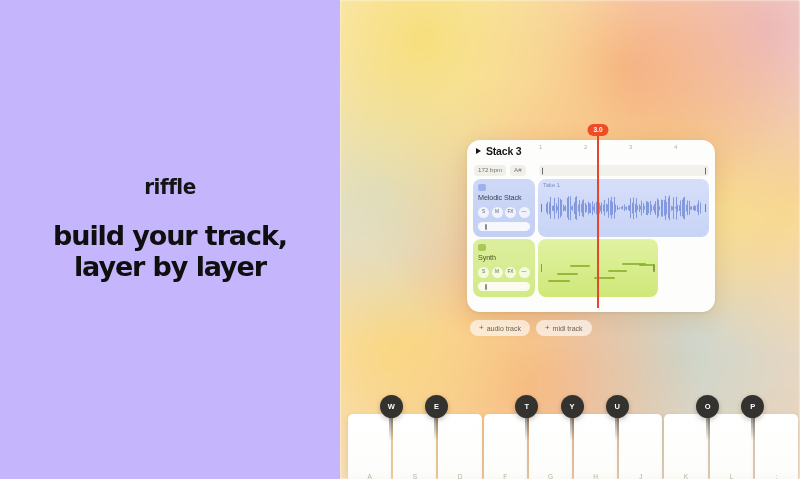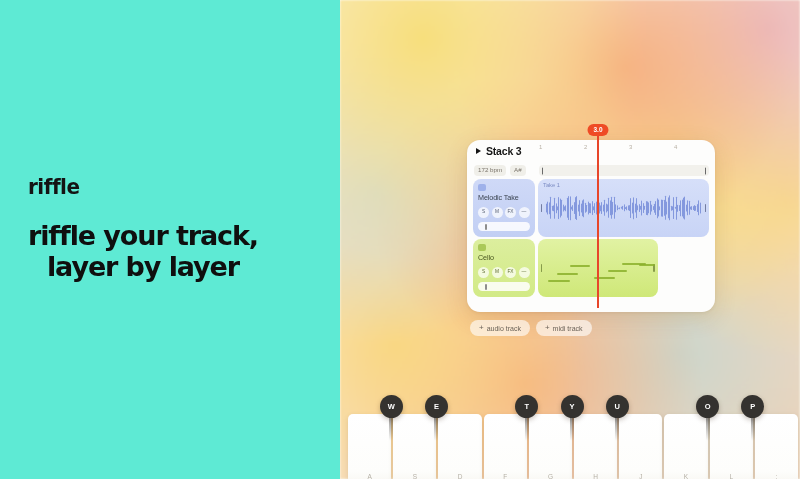--- a/index.html
+++ b/index.html
@@ -18,25 +18,25 @@
     width: 800px;
     height: 479px;
     display: flex;
   }
 
   
   .left-panel {
     position: relative;
     width: 340px;
     height: 479px;
-    background: #5eead4;
+    background: #c4b5fd;
     flex: 0 0 340px;
     display: flex;
     flex-direction: column;
-    align-items: flex-start;
+    align-items: center;
     justify-content: center;
     box-sizing: border-box;
     padding: 0 28px;
   }
   .brand {
     font-size: 20px;
     font-weight: 700;
     letter-spacing: -0.5px;
     color: #141414;
     margin-bottom: 22px;
@@ -392,21 +392,21 @@
     z-index: -1;
   }
 </style>
 </head>
 <body>
 
 <div class="page">
 
   <div class="left-panel">
     <div class="brand">riffle</div>
-    <h1 class="headline">riffle your track,
+    <h1 class="headline">build your track,
 layer by layer</h1>
   </div>
 
   <div class="right-panel">
     <div class="bg-gradient"></div>
 
     <div class="time-badge" style="left:258px; top:124px;">3.0</div>
     <div class="playhead" style="left:257.4px; top:136px; height:172px;"></div>
 
     <div class="daw-card">
@@ -427,21 +427,21 @@
         <div class="chip">A#</div>
         <div class="transport-strip">
           <div class="edge-mark" style="left:3px;"></div>
           <div class="edge-mark" style="right:3px;"></div>
         </div>
       </div>
 
       <div class="track">
         <div class="track-head synth">
           <div class="tr-icon synth"></div>
-          <div class="tr-name">Melodic Take</div>
+          <div class="tr-name">Melodic Stack</div>
           <div class="tr-btns">
             <div class="tr-btn">S</div>
             <div class="tr-btn">M</div>
             <div class="tr-btn">FX</div>
             <div class="tr-btn">—</div>
           </div>
           <div class="tr-slider">
             <div class="tr-knob"></div>
           </div>
         </div>
@@ -564,21 +564,21 @@
                 <div class="wbar" style="left: 98.2143%; height: 15.4285px;"></div>
                 <div class="wbar" style="left: 99.1071%; height: 10.9077px;"></div>
               </div>
           </div>
         </div>
       </div>
 
       <div class="track">
         <div class="track-head cello">
           <div class="tr-icon cello"></div>
-          <div class="tr-name cello">Cello</div>
+          <div class="tr-name cello">Synth</div>
           <div class="tr-btns">
             <div class="tr-btn">S</div>
             <div class="tr-btn">M</div>
             <div class="tr-btn">FX</div>
             <div class="tr-btn">—</div>
           </div>
           <div class="tr-slider">
             <div class="tr-knob"></div>
           </div>
         </div>

